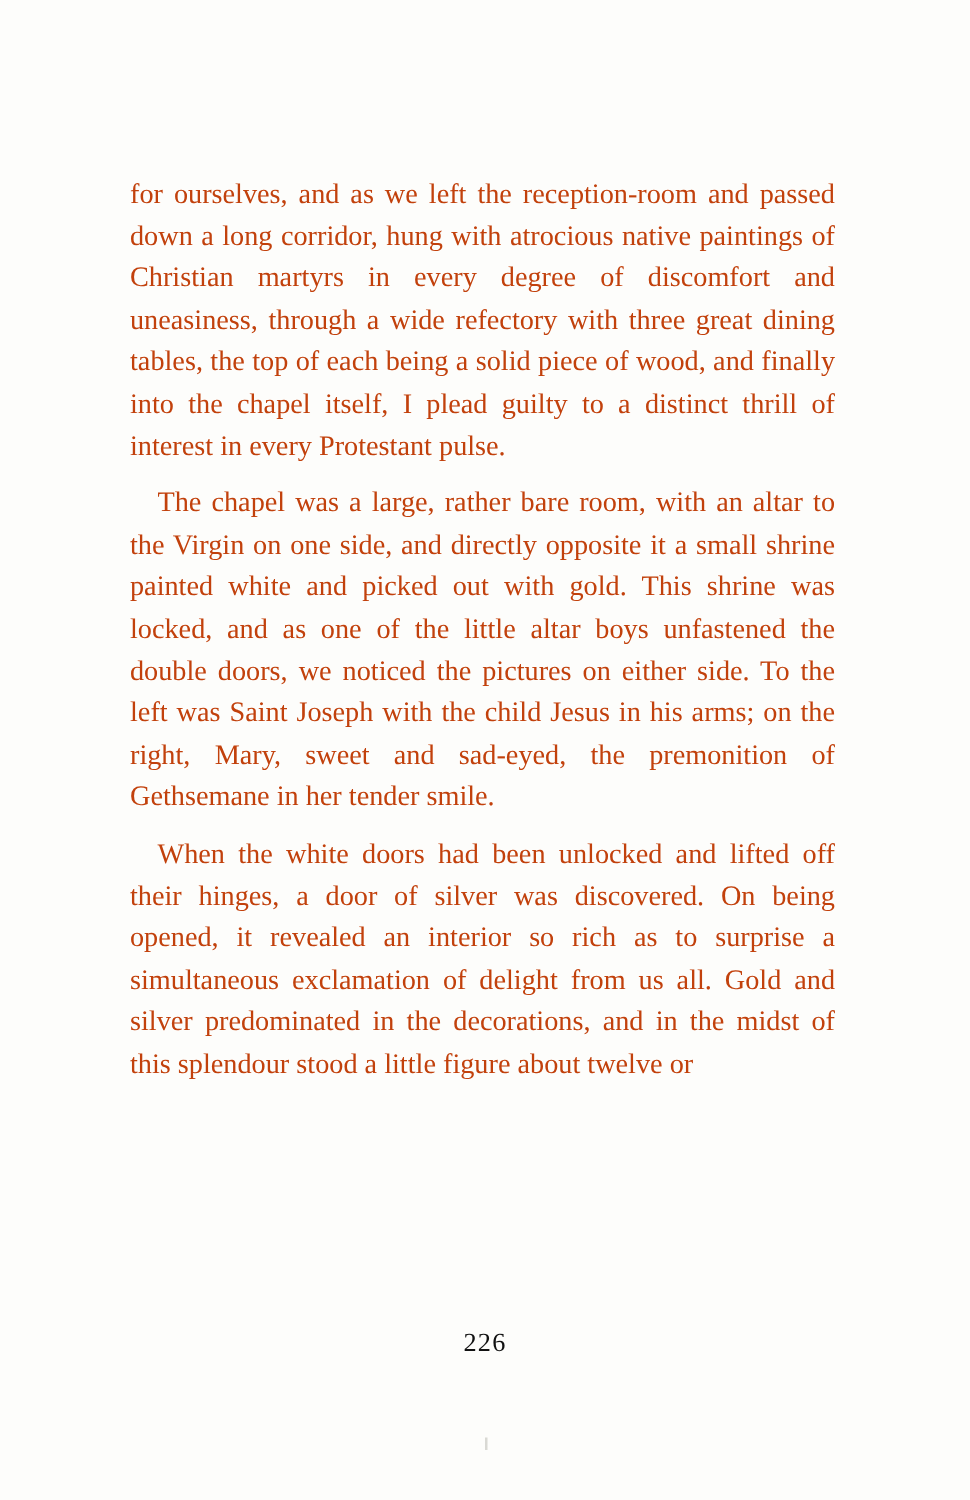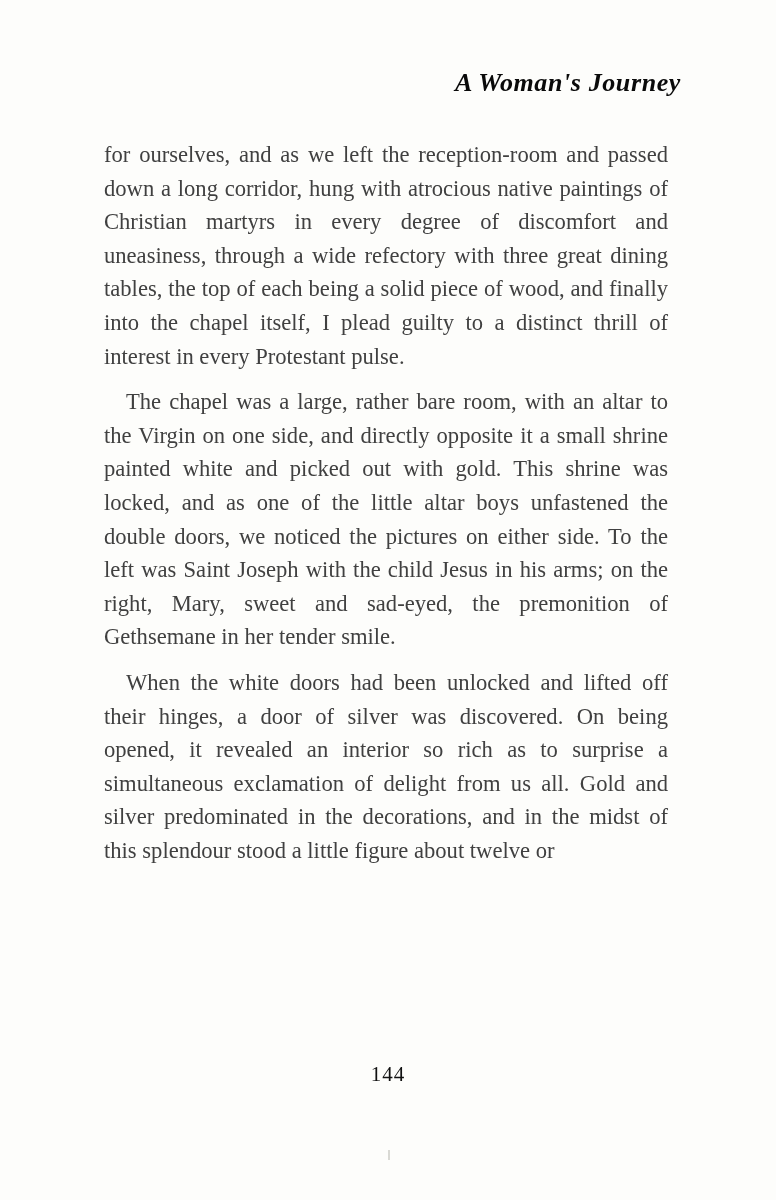--- a/index.html
+++ b/index.html
@@ -35,21 +35,21 @@
   }
   .body-text {
     position: absolute;
     top: 138px;
     left: 104px;
     width: 564px;
     font-size: 22.6px;
     line-height: 33.6px;
     text-align: justify;
     text-justify: inter-word;
-    color: #404040;
+    color: #c2410c;
   }
   .body-text p {
     margin: 0;
     text-indent: 0;
   }
   .body-text p.indent {
     text-indent: 22px;
   }
   .body-text p + p {
     margin-top: 12px;
@@ -83,25 +83,24 @@
     background: #d9d9d4;
     left: 388px;
     top: 1150px;
   }
 </style>
 </head>
 <body>
 
 <div class="page">
 
-  <div class="running-head">A Woman's Journey</div>
 
   <div class="body-text">
     <p>for ourselves, and as we left the reception-room and passed down a long corridor, hung with atrocious native paintings of Christian martyrs in every degree of discomfort and uneasiness, through a wide refectory with three great dining tables, the top of each being a solid piece of wood, and finally into the chapel itself, I plead guilty to a distinct thrill of interest in every Protestant pulse.</p>
     <p class="indent">The chapel was a large, rather bare room, with an altar to the Virgin on one side, and directly opposite it a small shrine painted white and picked out with gold.  This shrine was locked, and as one of the little altar boys unfastened the double doors, we noticed the pictures on either side.  To the left was Saint Joseph with the child Jesus in his arms; on the right, Mary, sweet and sad-eyed, the premonition of Gethsemane in her tender smile.</p>
     <p class="indent">When the white doors had been unlocked and lifted off their hinges, a door of silver was discovered.  On being opened, it revealed an interior so rich as to surprise a simultaneous exclamation of delight from us all.  Gold and silver predominated in the decorations, and in the midst of this splendour stood a little figure about twelve or</p>
   </div>
 
-  <div class="folio">144</div>
+  <div class="folio">226</div>
 
   <div class="speck"></div>
   <div class="page-edge"></div>
 </div>
 
 </body></html>

